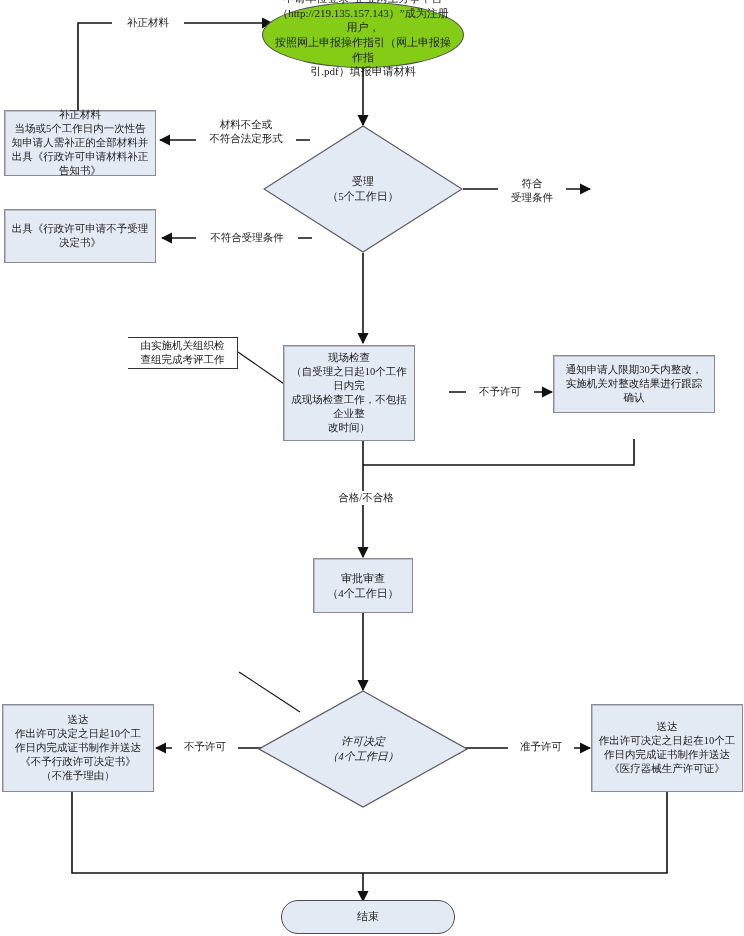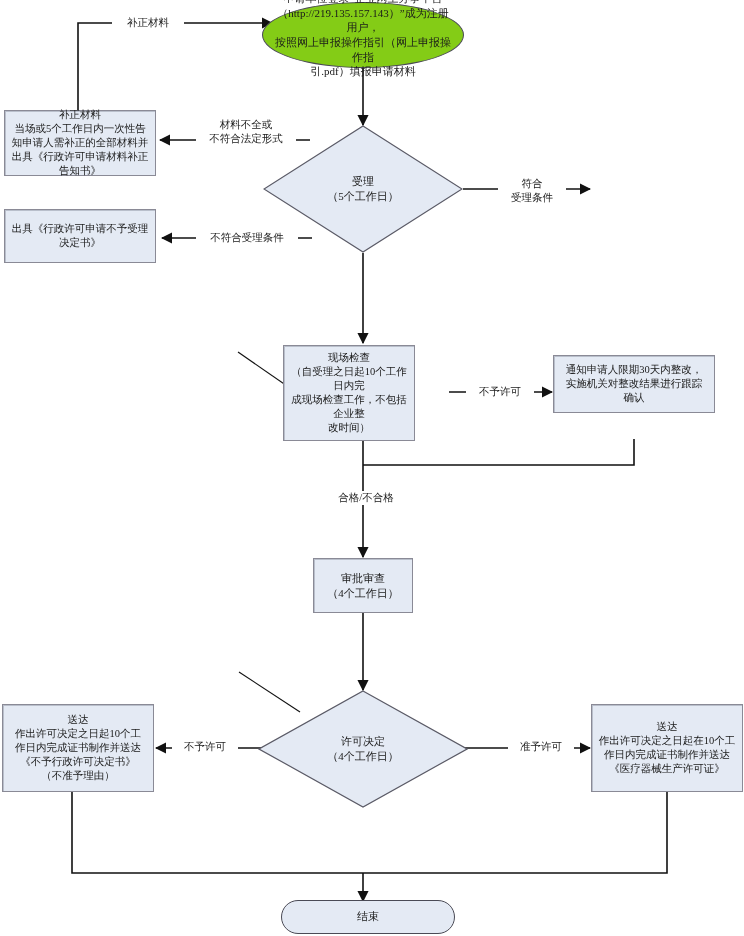--- a/index.html
+++ b/index.html
@@ -120,21 +120,21 @@
     <span>通知申请人限期30天内整改，
 实施机关对整改结果进行跟踪
 确认</span>
   </div>
 
   <div class="node proc fs11" style="left:313px;top:558px;width:100px;height:55px;padding:2px 4px;">
     <span>审批审查
 （4个工作日）</span>
   </div>
 
-  <div class="diamond-wrap" style="left:258px;top:690px;width:210px;height:118px;">
+  <div class="diamond-wrap" style="left:258px;top:690px;width:210px;height:118px;font-style:italic;">
     <svg class="dshape" viewBox="0 0 210 118" preserveAspectRatio="none">
       <polygon points="105,1 209,59 105,117 1,59" fill="#e4eaf4" stroke="#5a5a66" stroke-width="1.2"></polygon>
     </svg>
     <div class="dlabel fs11">许可决定
 （4个工作日）</div>
   </div>
 
   <div class="node proc fs10" style="left:2px;top:704px;width:152px;height:88px;padding:2px 4px;">
     <span>送达
 作出许可决定之日起10个工
@@ -147,20 +147,24 @@
     <span>送达
 作出许可决定之日起在10个工
 作日内完成证书制作并送达
 《医疗器械生产许可证》</span>
   </div>
 
   <div class="node term fs11" style="left:281px;top:900px;width:174px;height:34px;font-family:Liberation Mono, monospace;">
     <span>结束</span>
   </div>
 
+  <div class="callout fs10" style="left:128px;top:337px;width:110px;height:32px;padding:1px 2px;">
+    <span>由实施机关组织检
+查组完成考评工作</span>
+  </div>
 
 
   <div class="edge-label fs10" style="left:112px;top:16px;width:70px;">补正材料</div>
 
   <div class="edge-label fs10" style="left:196px;top:118px;width:98px;">材料不全或
 不符合法定形式</div>
 
   <div class="edge-label fs10" style="left:196px;top:231px;width:100px;">不符合受理条件</div>
 
   <div class="edge-label fs10" style="left:498px;top:177px;width:66px;">符合

